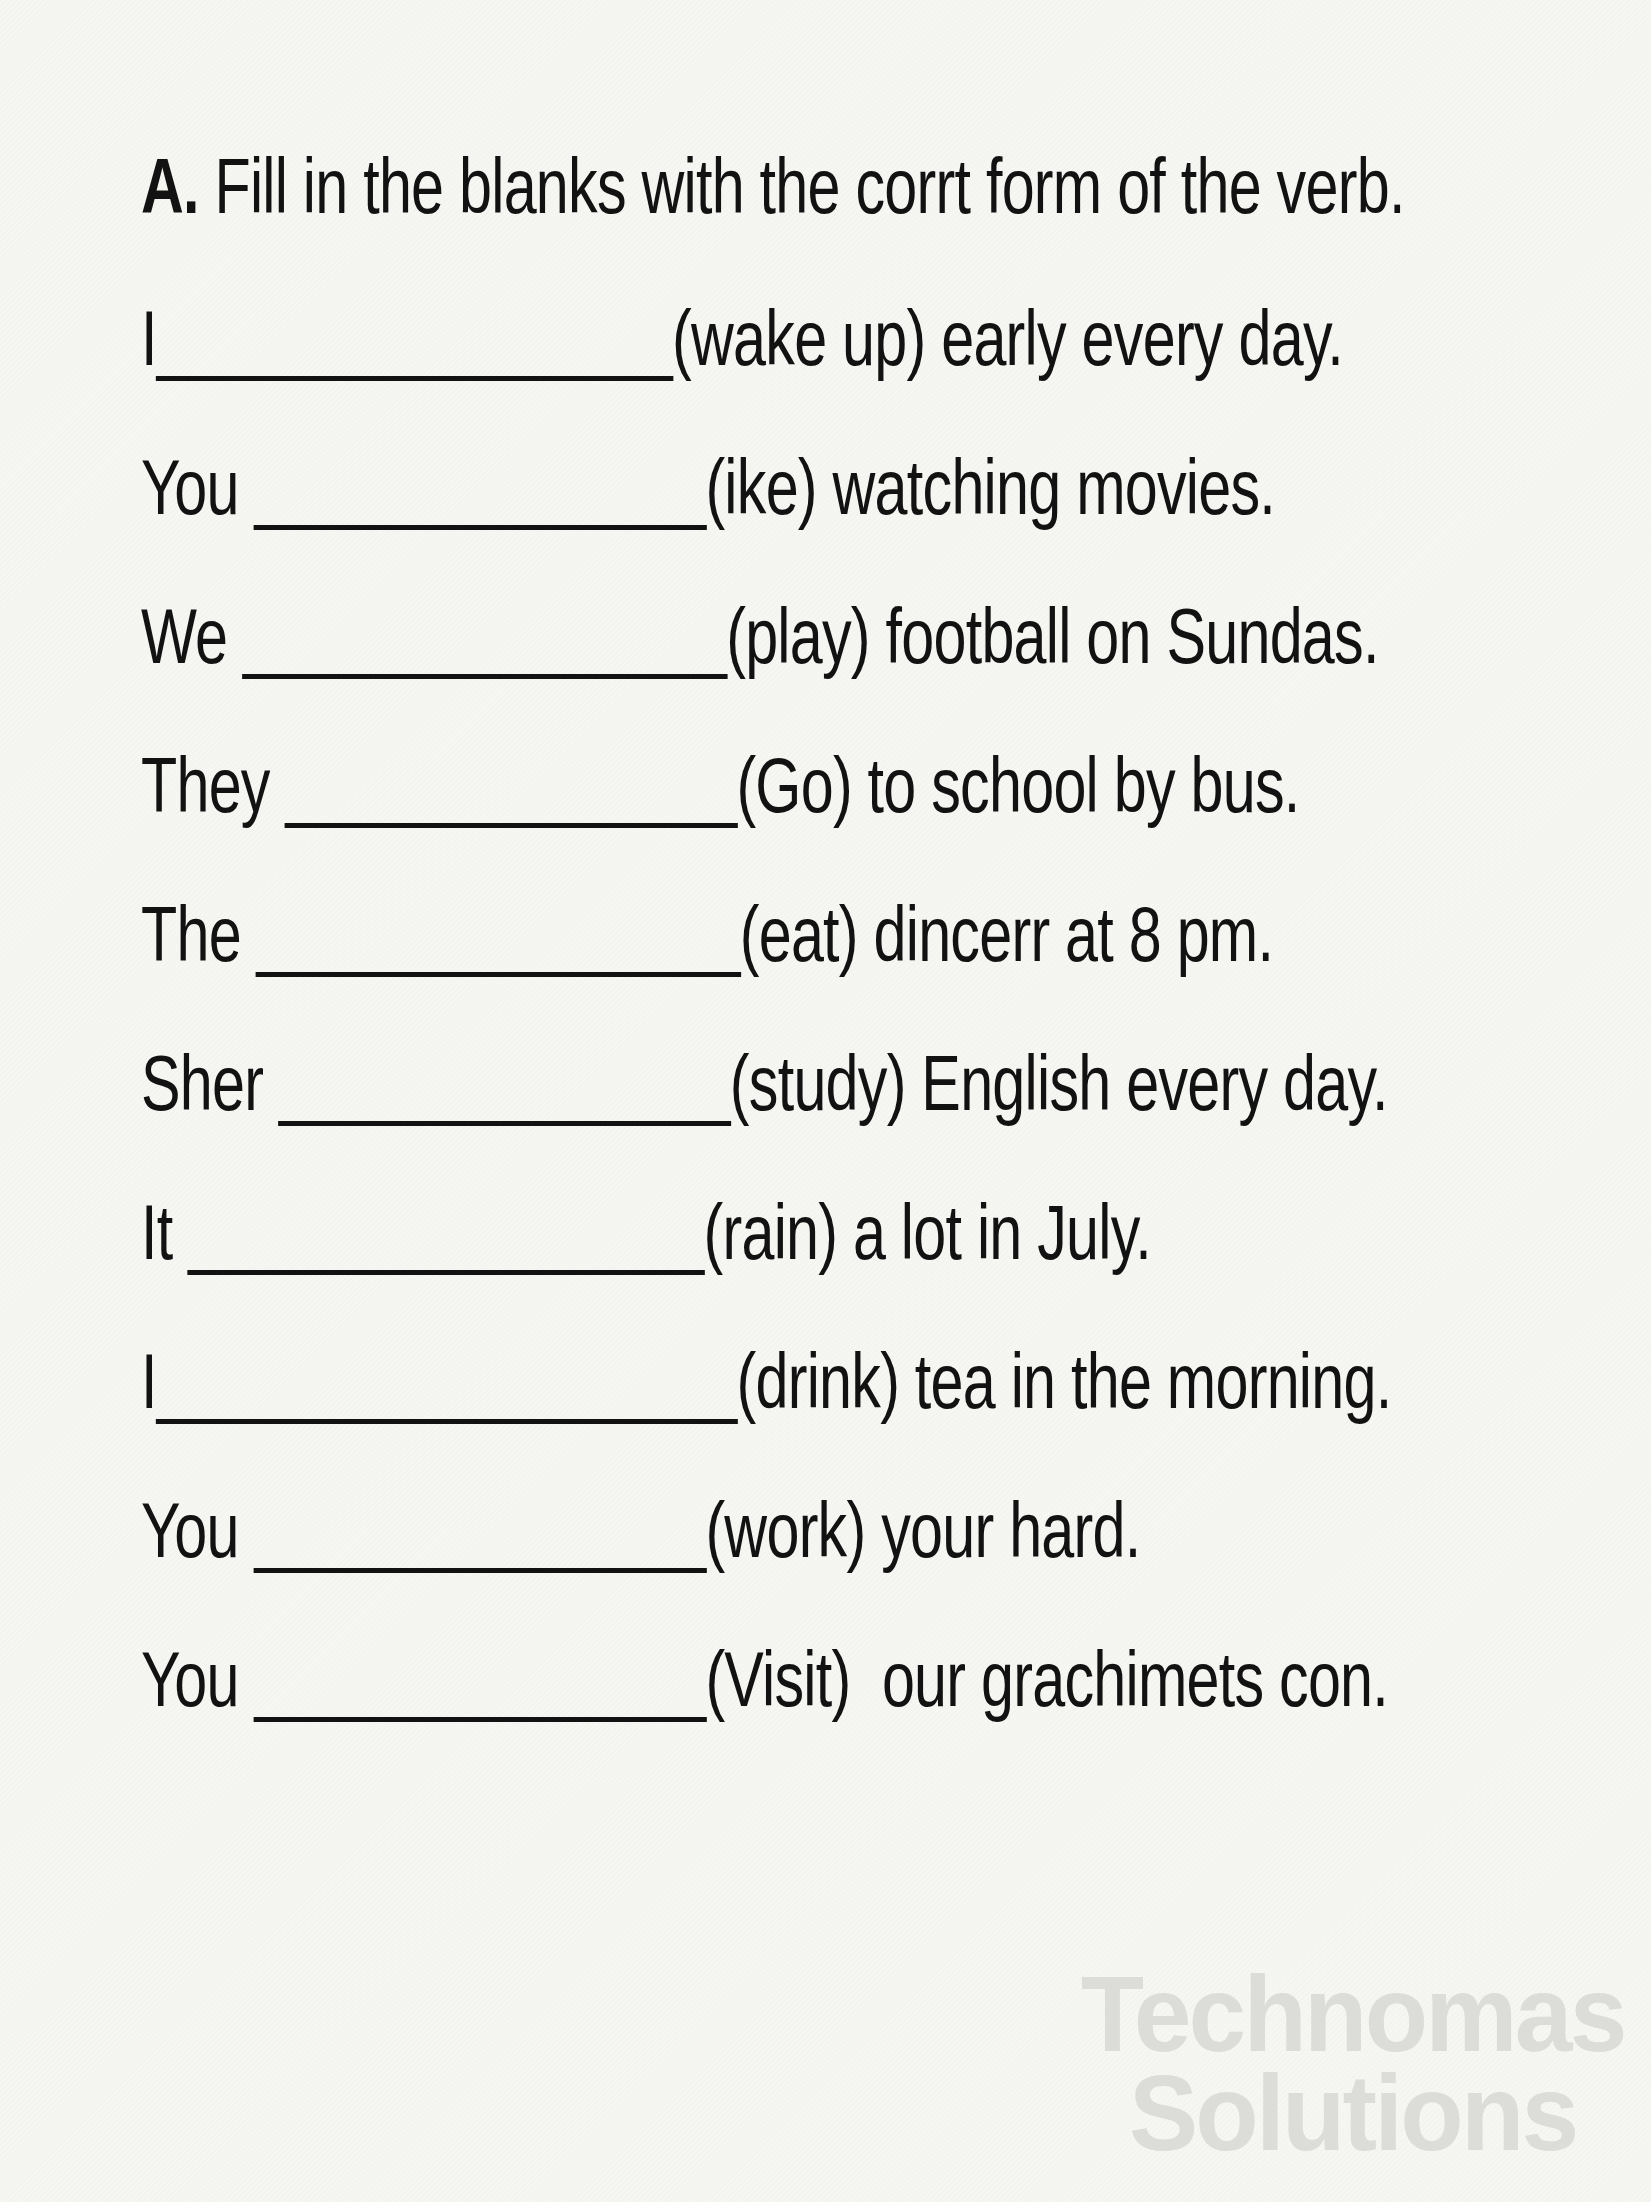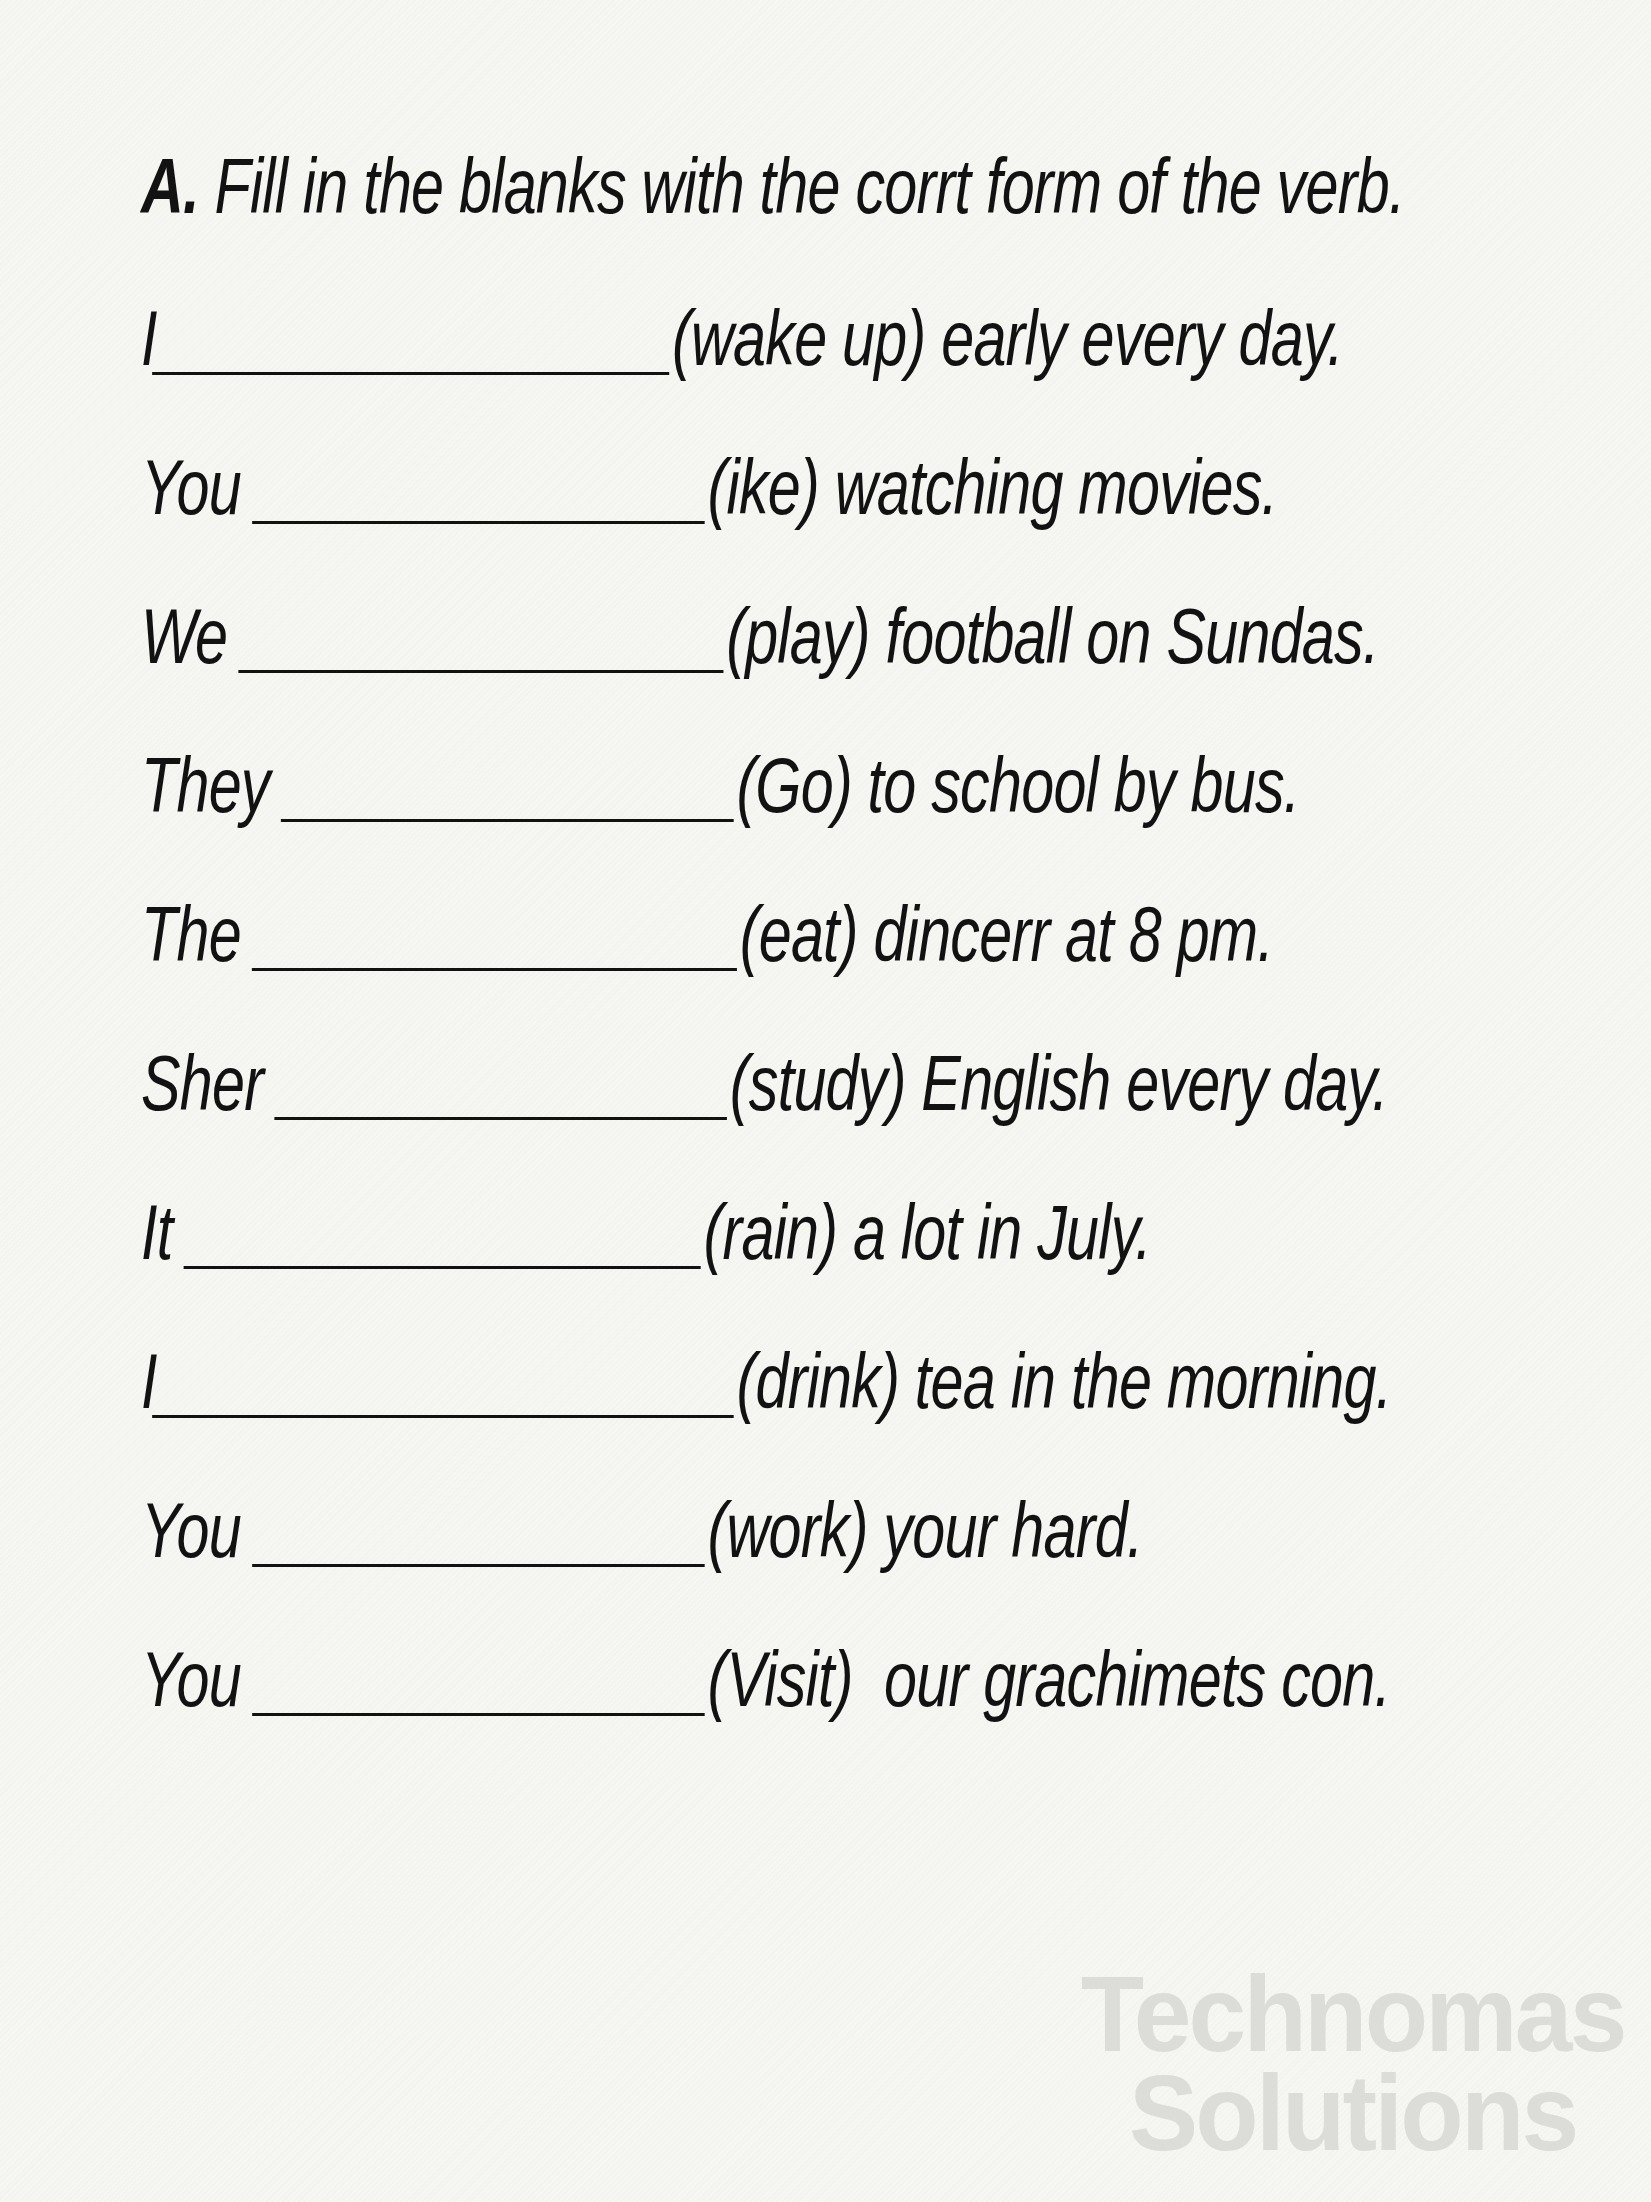--- a/index.html
+++ b/index.html
@@ -26,21 +26,20 @@
       rgba(255,255,255,0.012) 1.9px,
       rgba(255,255,255,0.012) 3.8px
     );
     pointer-events: none;
   }
   .content {
     position: absolute;
     top: 143px;
     left: 141px;
     right: 0;
-    font-style: italic;
   }
   .title {
     font-size: 78px;
     line-height: 1.12;
     white-space: pre;
     letter-spacing: -1px;
     transform: scaleX(0.76);
     transform-origin: left center;
     margin-bottom: 69px;
     font-weight: 400;

